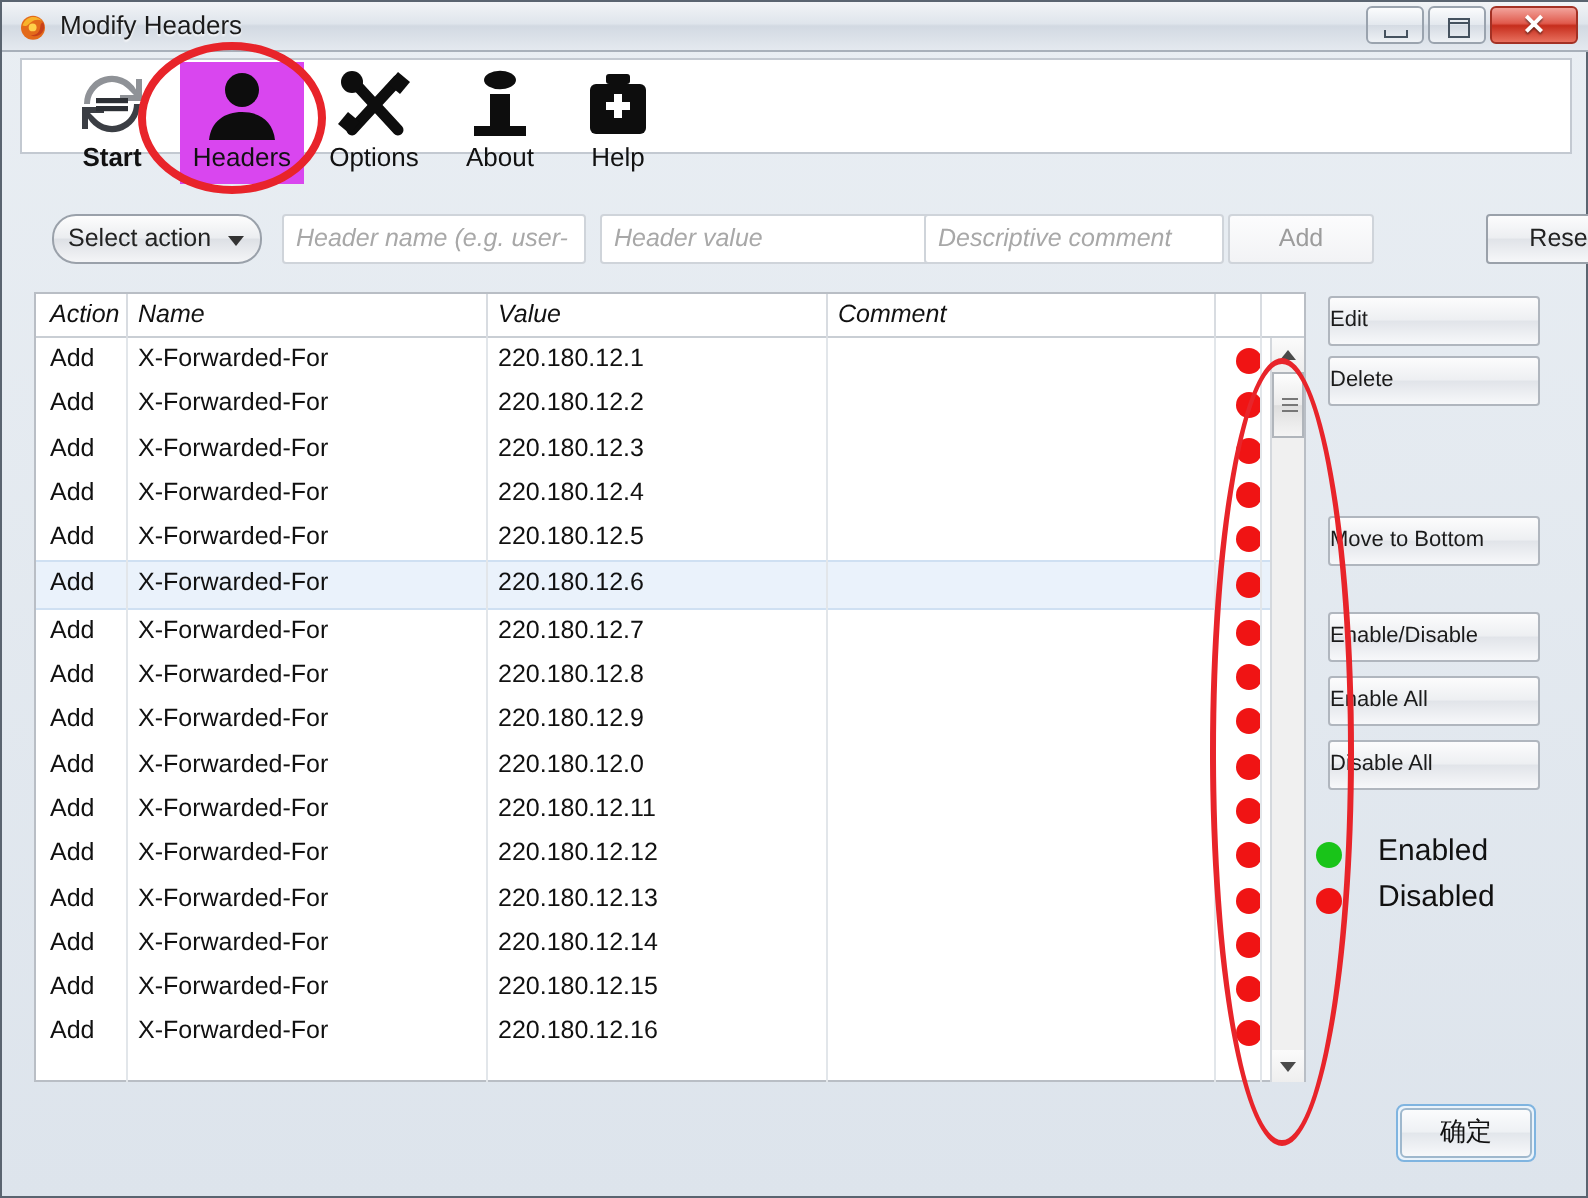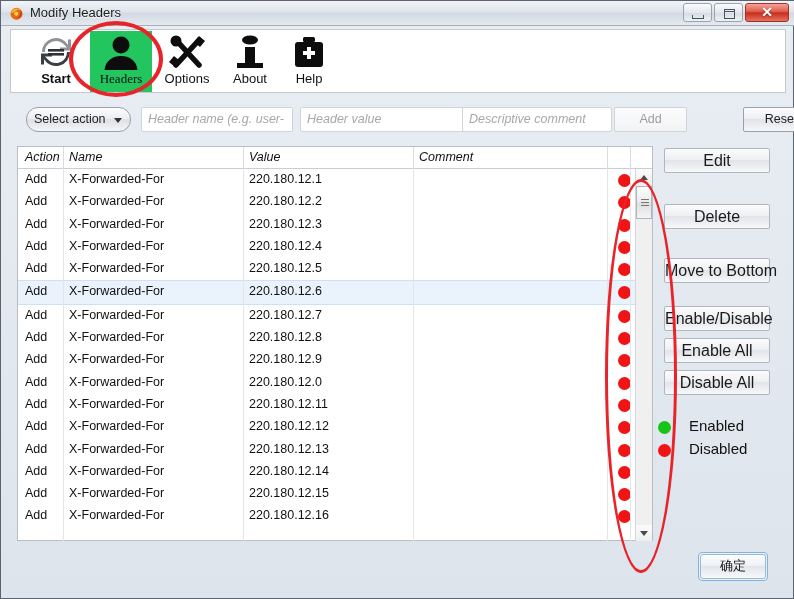--- a/index.html
+++ b/index.html
@@ -53,28 +53,28 @@
   }
   .glyph-max:after{content:"";position:absolute;left:-1px;top:-1px;width:11px;height:3px;
     border:1px solid #45525f;box-sizing:border-box;}
   .glyph-close {
     position:absolute; left:0; top:0; width:100%; height:100%;
     color:#fff; font-size:14px; font-weight:bold; line-height:17px; text-align:center;
     text-shadow:0 1px 1px rgba(0,0,0,.45);
   }
   
   #toolbar {
-    position:absolute; left:9px; top:28px; width:776px; height:64px;
+    position:absolute; left:9px; top:28px; width:776px; height:48px;
     background:#ffffff; border:1px solid #c3c9d1; box-sizing:border-box;
   }
   .tool {
     position:absolute; top:1px; width:62px; height:61px;
     text-align:center; cursor:default;
   }
-  .tool.sel { background:#22c55e;font-family:Liberation Serif, serif; }
+  .tool.sel { background:#d946ef; }
   .tool .ic { position:absolute; left:0; top:3px; width:62px; height:36px; }
   .tool .lb {
     position:absolute; left:-6px; top:40px; width:74px;
     font-size:13px; color:#111; white-space:nowrap;
   }
   #tool-start { left:14px; }
   #tool-start .lb { font-weight:bold; }
   #tool-headers { left:79px; }
   #tool-options { left:145px; }
   #tool-about { left:208px; }
@@ -165,25 +165,25 @@
     background: linear-gradient(180deg,#fdfdfd 0%,#ebebeb 50%,#dedede 51%,#f4f4f4 100%);
     border:1px solid #b0b5bb; box-sizing:border-box;
   }
   #sthumb .grip { position:absolute; left:4px; top:12px; width:8px; height:1px;
     background:#777; box-shadow:0 3px 0 #777, 0 6px 0 #777; }
   
   .sbtn {
     position:absolute; left:663px; width:106px; height:25px;
     background: linear-gradient(180deg,#fcfcfd 0%,#edeff2 48%,#e1e4e9 50%,#f7f8fa 100%);
     border:1px solid #b0b6be; border-radius:2px; box-sizing:border-box;
-    font-size:16px; color:#1b1b1b; text-align:center; line-height:23px;
+    font-size:11px; color:#1b1b1b; text-align:left; line-height:23px;
     cursor:default; white-space:nowrap;
   }
   #sb-edit   { top:147px; }
-  #sb-delete { top:177px;margin-top:26px; }
+  #sb-delete { top:177px; }
   #sb-top    { top:227px; }
   #sb-bottom { top:257px; }
   #sb-endis  { top:305px; }
   #sb-enall  { top:337px; }
   #sb-disall { top:369px; }
   .legend { position:absolute; left:688px; font-size:15px; color:#111; }
   .legend .d { position:absolute; left:-31px; top:4px; width:13px; height:13px; border-radius:50%; }
   #lg-en { top:416px; }
   #lg-dis{ top:439px; }
   

